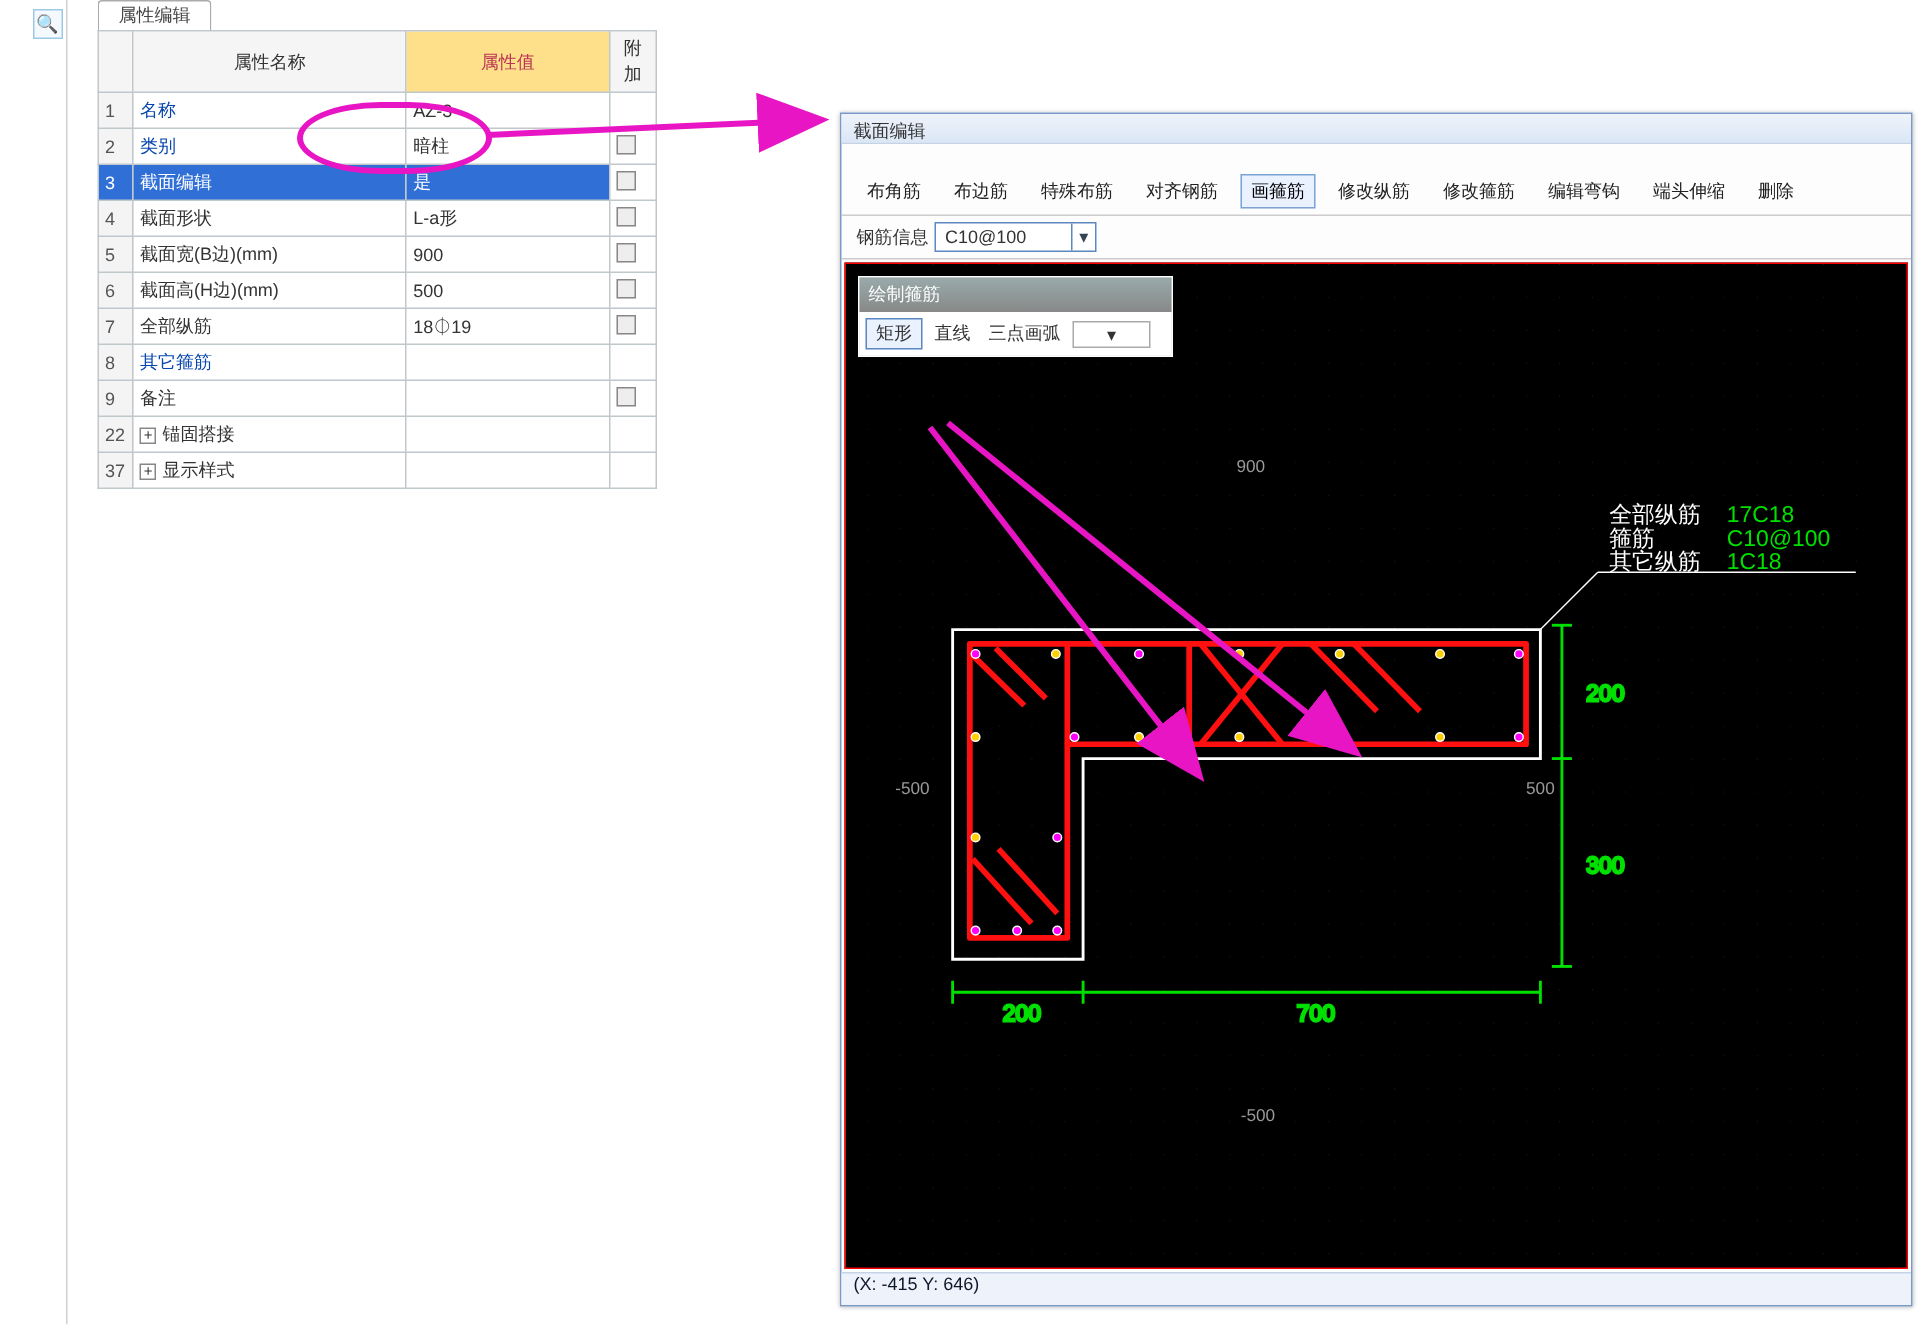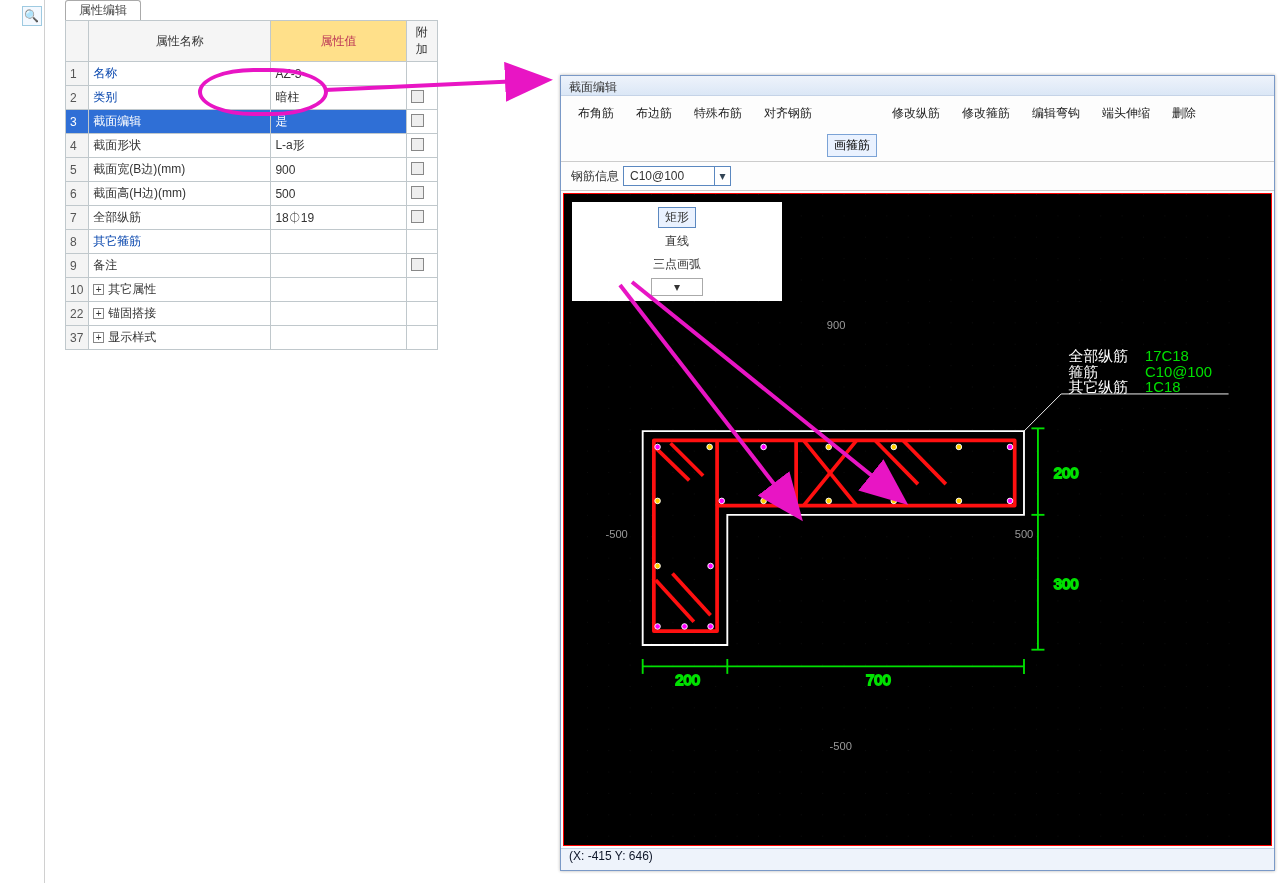--- a/index.html
+++ b/index.html
@@ -117,37 +117,36 @@
     flex-direction: column;
   }
   .editor-title {
     background: linear-gradient(#eef3fb,#dbe7f6);
     border-bottom: 1px solid #c5d3e7;
     padding: 3px 8px;
     color: #333;
     height: 20px;
   }
   .editor-toolbar {
-    padding: 6px 10px 4px 10px;
+    padding: 20px 10px 4px 10px;
     border-bottom: 1px solid #ccc;
     display: flex;
     gap: 8px;
     flex-wrap: wrap;
   }
   .tb-item {
     padding: 2px 6px;
     color: #222;
     cursor: pointer;
     border: 1px solid transparent;
   }
   .tb-item.active {
     border: 1px solid #7ba3d6;
     background: #eaf2ff;
     color: #000;
-    margin-top: 32px;
   }
   .editor-subbar {
     padding: 4px 10px;
     display: flex;
     align-items: center;
     gap: 4px;
     border-bottom: 1px solid #ccc;
   }
   .combo {
     display: inline-flex;
@@ -196,21 +195,20 @@
     background: linear-gradient(#9aa,#888);
     color: #fff;
     padding: 3px 6px;
   }
   .draw-palette .body {
     background: #fff;
     padding: 4px;
     display: flex;
     align-items: center;
     gap: 4px;
-    flex-direction: column;
   }
   .palette-btn {
     border: 1px solid #aaa;
     padding: 1px 6px;
     background: #fafafa;
     cursor: pointer;
   }
   .palette-btn.active {
     border: 1px solid #5b88c0;
     background: #eaf2ff;
@@ -299,26 +297,20 @@
         <td class="col-num">8</td>
         <td class="col-name blue-text">其它箍筋</td>
         <td class="col-val"></td>
         <td class="col-add"></td>
       </tr>
       <tr>
         <td class="col-num">9</td>
         <td class="col-name ">备注</td>
         <td class="col-val"></td>
         <td class="col-add"><span class="checkbox"></span></td>
-      </tr>
-      <tr>
-        <td class="col-num">10</td>
-        <td class="col-name "><span class="expand-icon">+</span>其它属性</td>
-        <td class="col-val"></td>
-        <td class="col-add"></td>
       </tr>
       <tr>
         <td class="col-num">22</td>
         <td class="col-name "><span class="expand-icon">+</span>锚固搭接</td>
         <td class="col-val"></td>
         <td class="col-add"></td>
       </tr>
       <tr>
         <td class="col-num">37</td>
         <td class="col-name "><span class="expand-icon">+</span>显示样式</td>
@@ -348,20 +340,21 @@
     <span>钢筋信息</span>
     <div class="combo">
       <span class="val">C10@100</span>
       <span class="arrow">▾</span>
     </div>
   </div>
 
   <div class="canvas-area">
     
     <div class="draw-palette">
+      <div class="hdr">绘制箍筋</div>
       <div class="body" id="palette-body">
           <span class="palette-btn active">矩形</span>
           <span class="palette-text">直线</span>
           <span class="palette-text">三点画弧</span>
           <span class="palette-select">
             <span>▾</span>
           </span>
         </div>
     </div>
 

